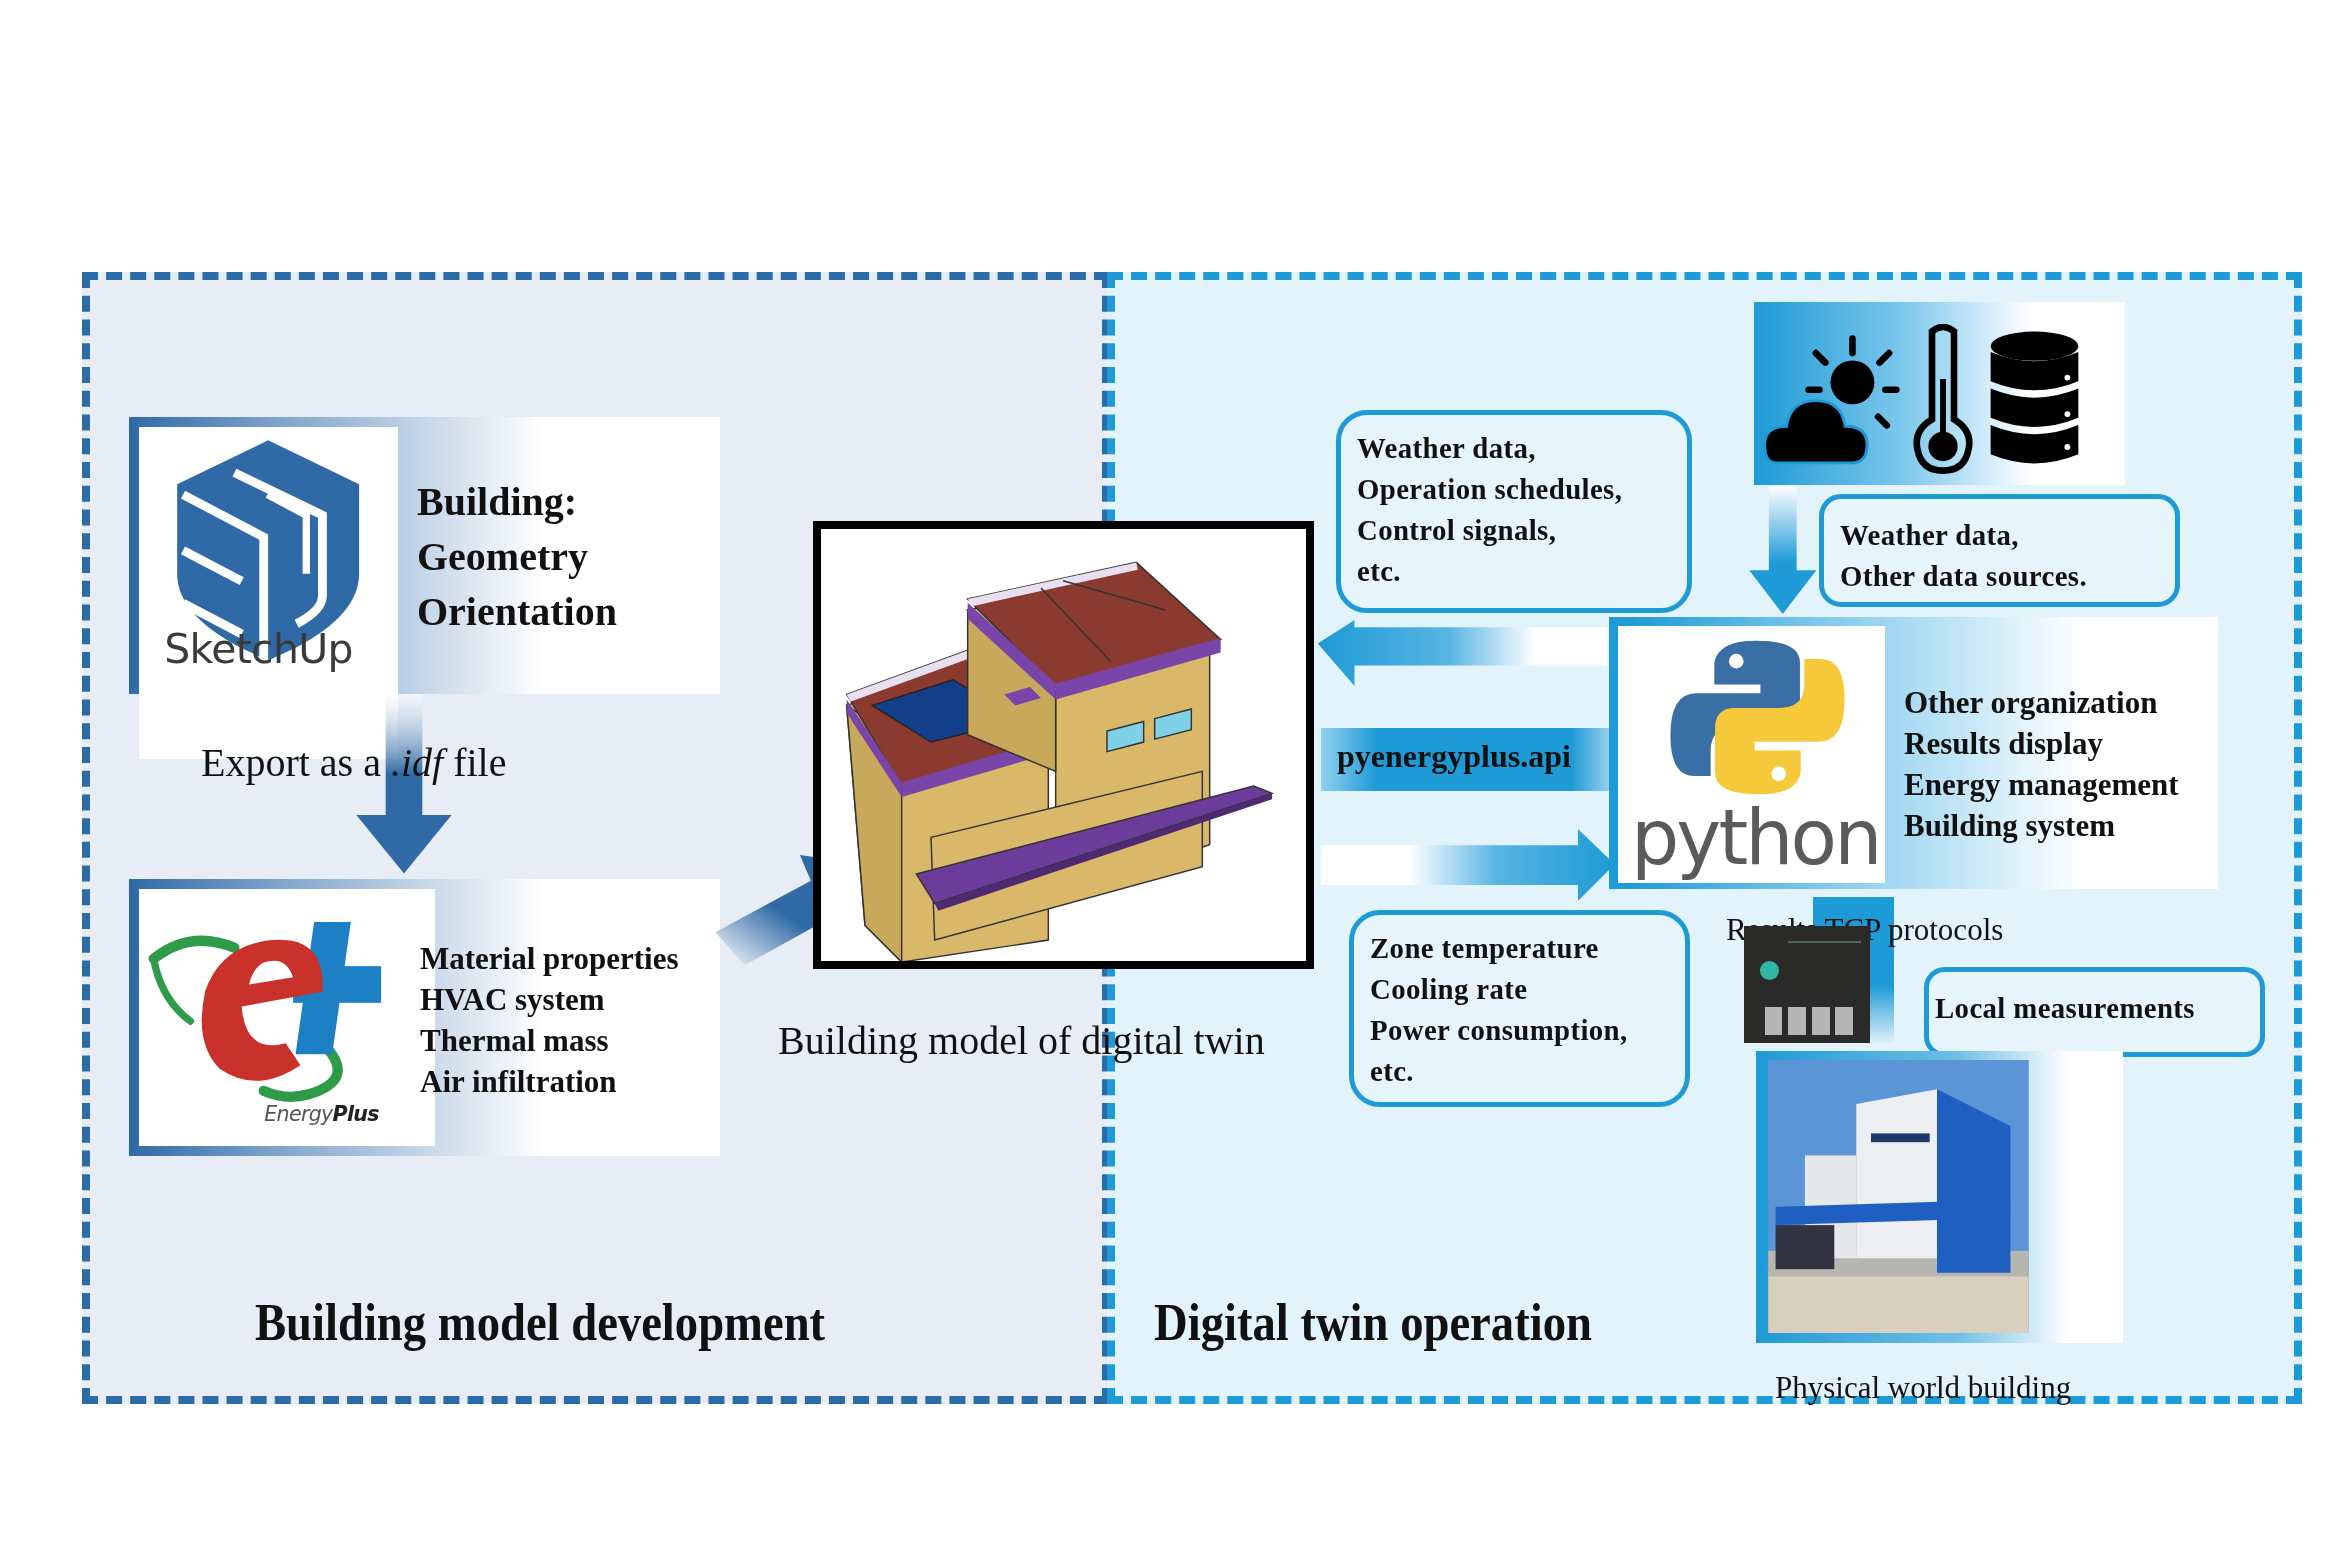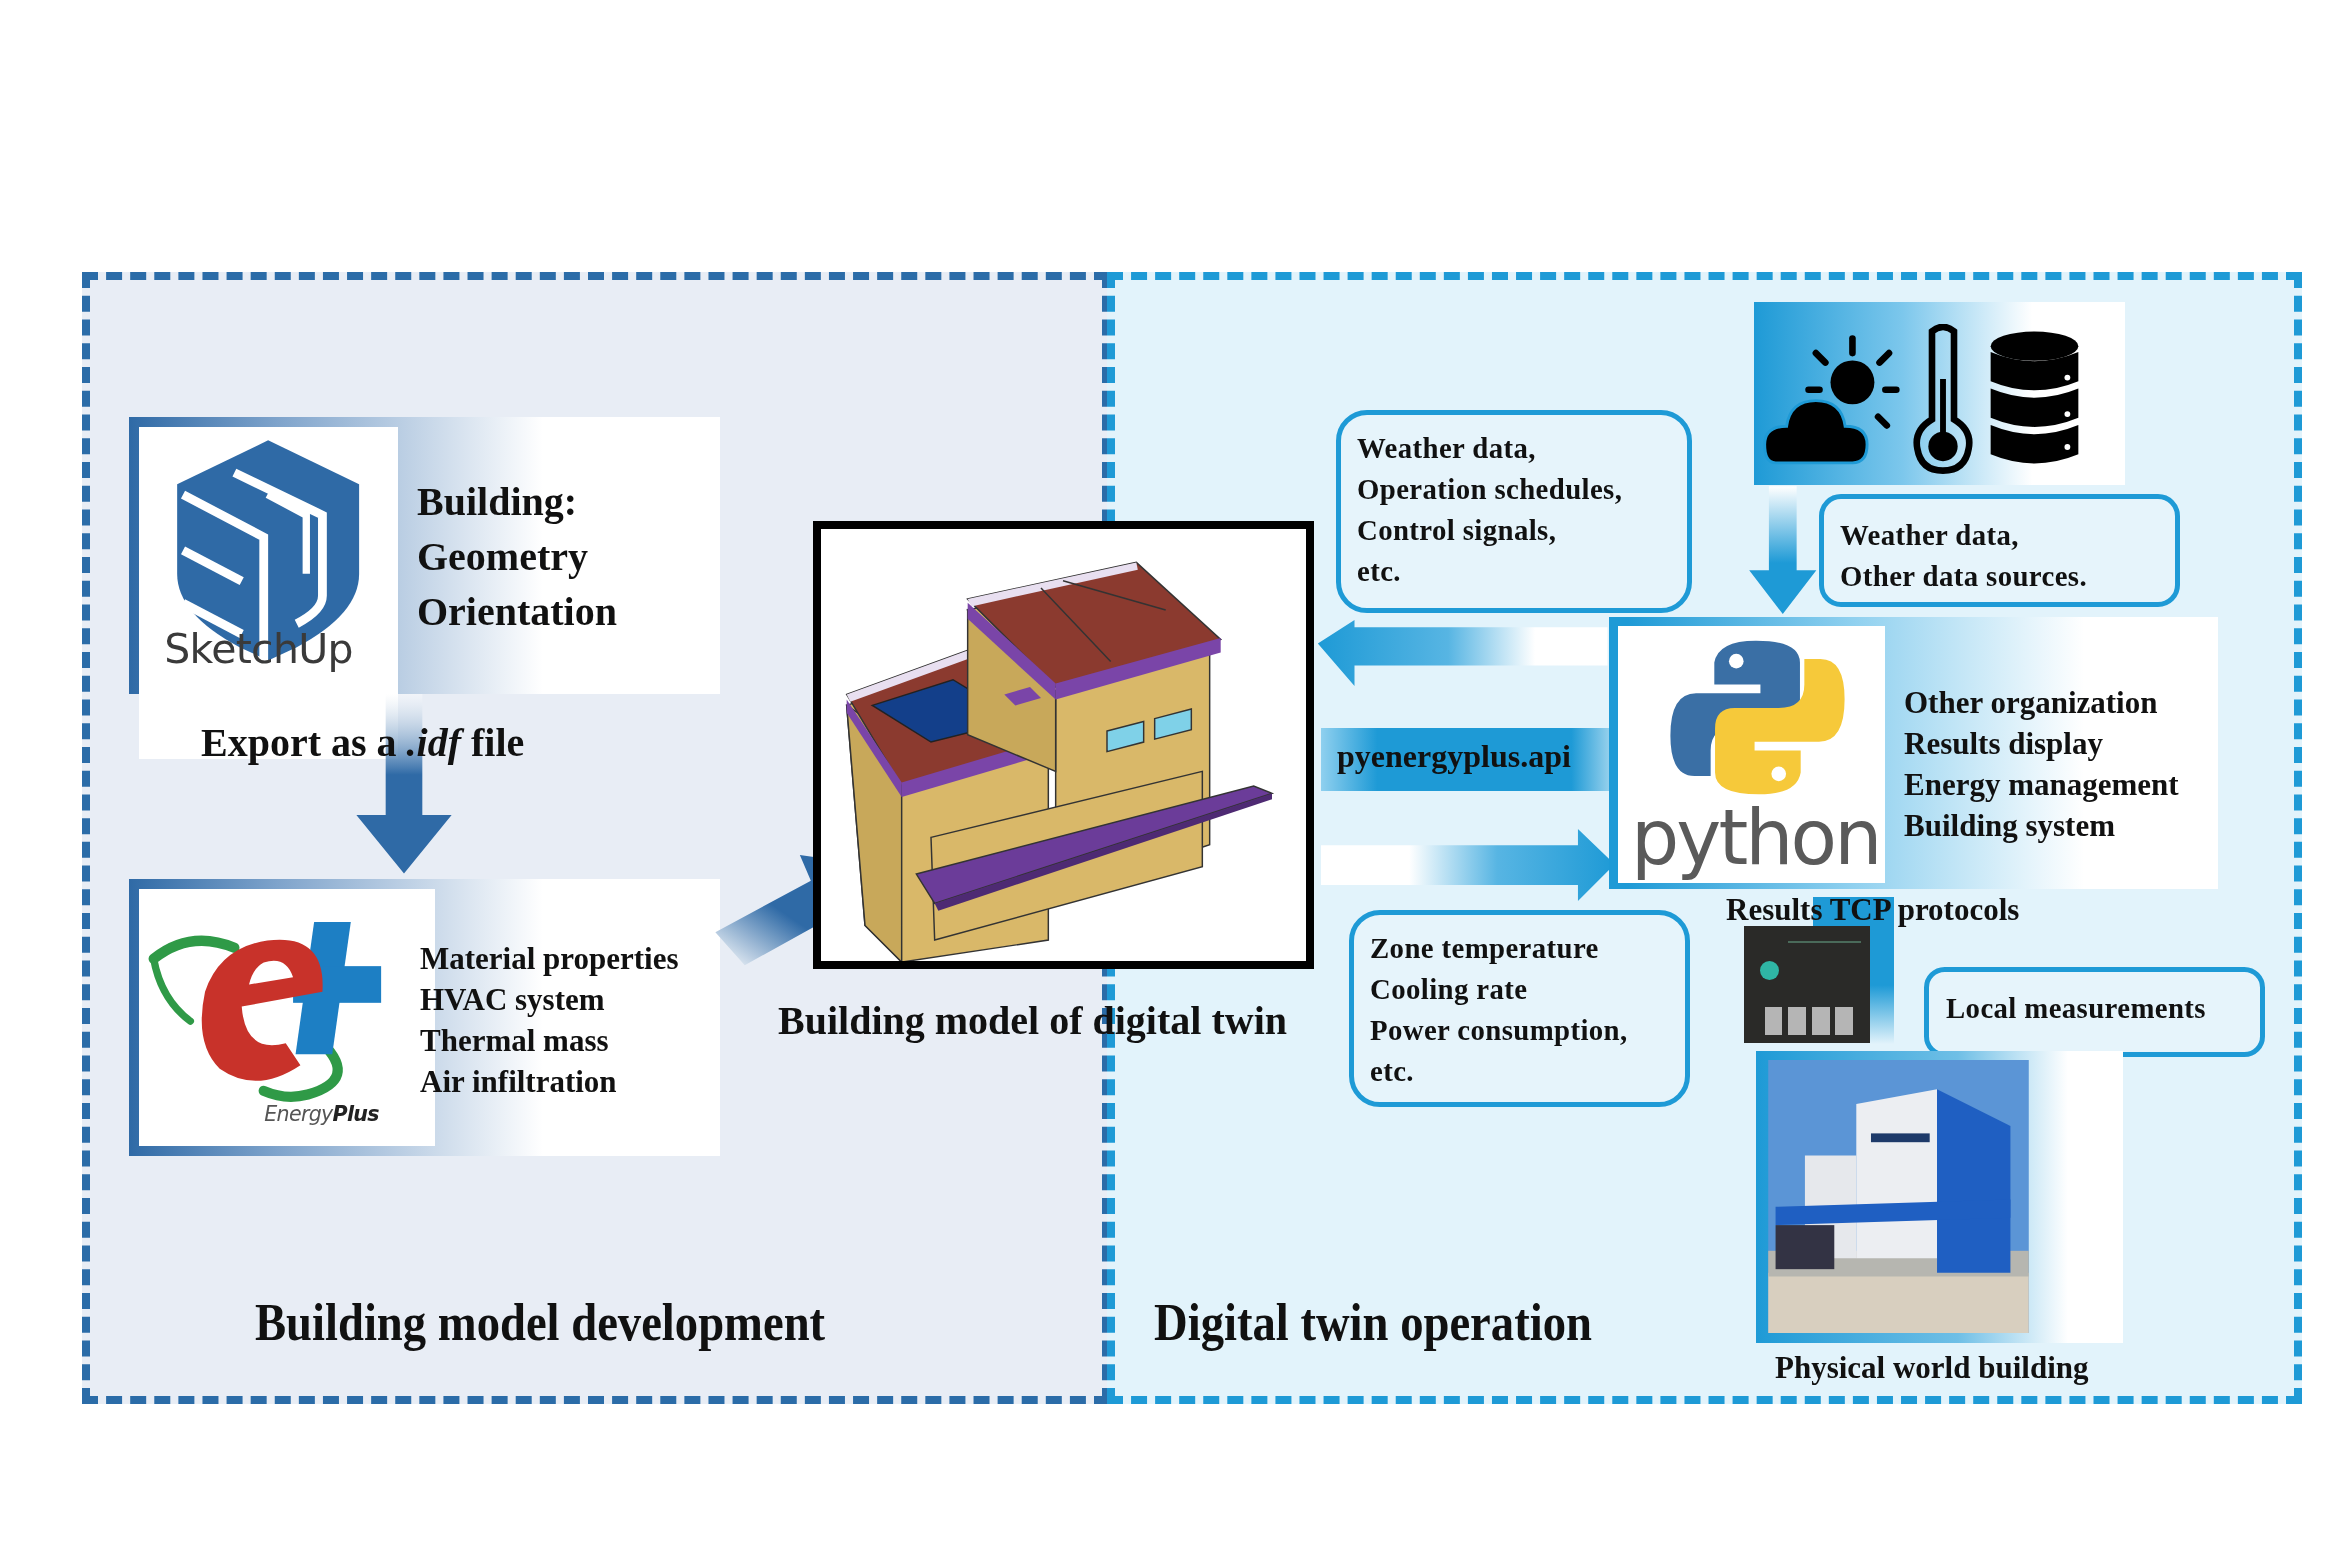--- a/index.html
+++ b/index.html
@@ -10,21 +10,21 @@
   .panel-right{left:1107px;top:272px;width:1195px;height:1132px;background:#e2f3fb;border:8.8px dashed #1e9ad6;box-sizing:border-box;}
   .panel-title{font-weight:bold;font-size:53px;white-space:nowrap;transform:scaleX(0.88);transform-origin:left center;}
   
   .card{background:linear-gradient(90deg,#2f6aa6 0%,#7ea3cb 25%,#ffffff 70%,#ffffff 100%);box-sizing:border-box;}
   .card .logo{position:absolute;left:10.3px;top:10.3px;background:#fff;}
   .card-text{font-weight:bold;color:#111;white-space:nowrap;}
   
   .info{border:5.1px solid #1e9ad6;border-radius:31px;background:#e6f4fb;box-sizing:border-box;font-weight:bold;font-size:30px;line-height:41px;white-space:nowrap;padding:11.7px 14.7px 0 16px;letter-spacing:0.4px;}
   .info div{transform:scaleX(0.96);transform-origin:left center;}
   .model-frame{left:813px;top:521px;width:501px;height:448px;border:8px solid #000;background:#fff;box-sizing:border-box;}
-  .caption{font-weight:bold;white-space:nowrap;}
+  .caption{font-weight:normal;white-space:nowrap;margin-top:20px;}
   svg{display:block;}
 </style>
 </head>
 <body>
 
 <div class="abs panel-left"></div>
 
 <div class="abs card" style="left:129px;top:417px;width:591px;height:277px;">
   <div class="logo" style="width:259px;height:332px;">
     <svg width="259" height="257" viewBox="0 0 353 350">
@@ -245,21 +245,21 @@
   <div class="abs" style="left:91px;top:81px;width:17.6px;height:28px;background:#b5b5b5;"></div>
 </div>
 
 <div class="abs info" style="left:1349px;top:910px;width:341px;height:197px;">
   <div>Zone temperature</div>
   <div>Cooling rate</div>
   <div>Power consumption,</div>
   <div>etc.</div>
 </div>
 
-<div class="abs info" style="left:1924px;top:967px;width:341px;height:90px;border-radius:20.6px;padding-top:14.7px;padding-left:17px;">
+<div class="abs info" style="left:1924px;top:967px;width:341px;height:90px;border-radius:20.6px;padding-top:14.7px;padding-left:6px;">
   <div>Local measurements</div>
 </div>
 
 <div class="abs" style="left:1756px;top:1051px;width:367px;height:292px;background:linear-gradient(90deg,#1e9ad6 0%,#6fbfe6 55%,#ffffff 85%);">
   <svg class="abs" style="left:11.7px;top:8.8px;" width="261" height="273" viewBox="0 0 355 372">
     <rect width="355" height="372" fill="#5b95d6"></rect>
     <rect y="290" width="355" height="82" fill="#d8cfbf"></rect>
     <rect y="260" width="355" height="35" fill="#b6b6b0"></rect>
     <polygon points="50,130 120,130 120,270 50,270" fill="#e6e8ec"></polygon>
     <polygon points="120,60 230,40 230,270 120,270" fill="#eceef2"></polygon>

